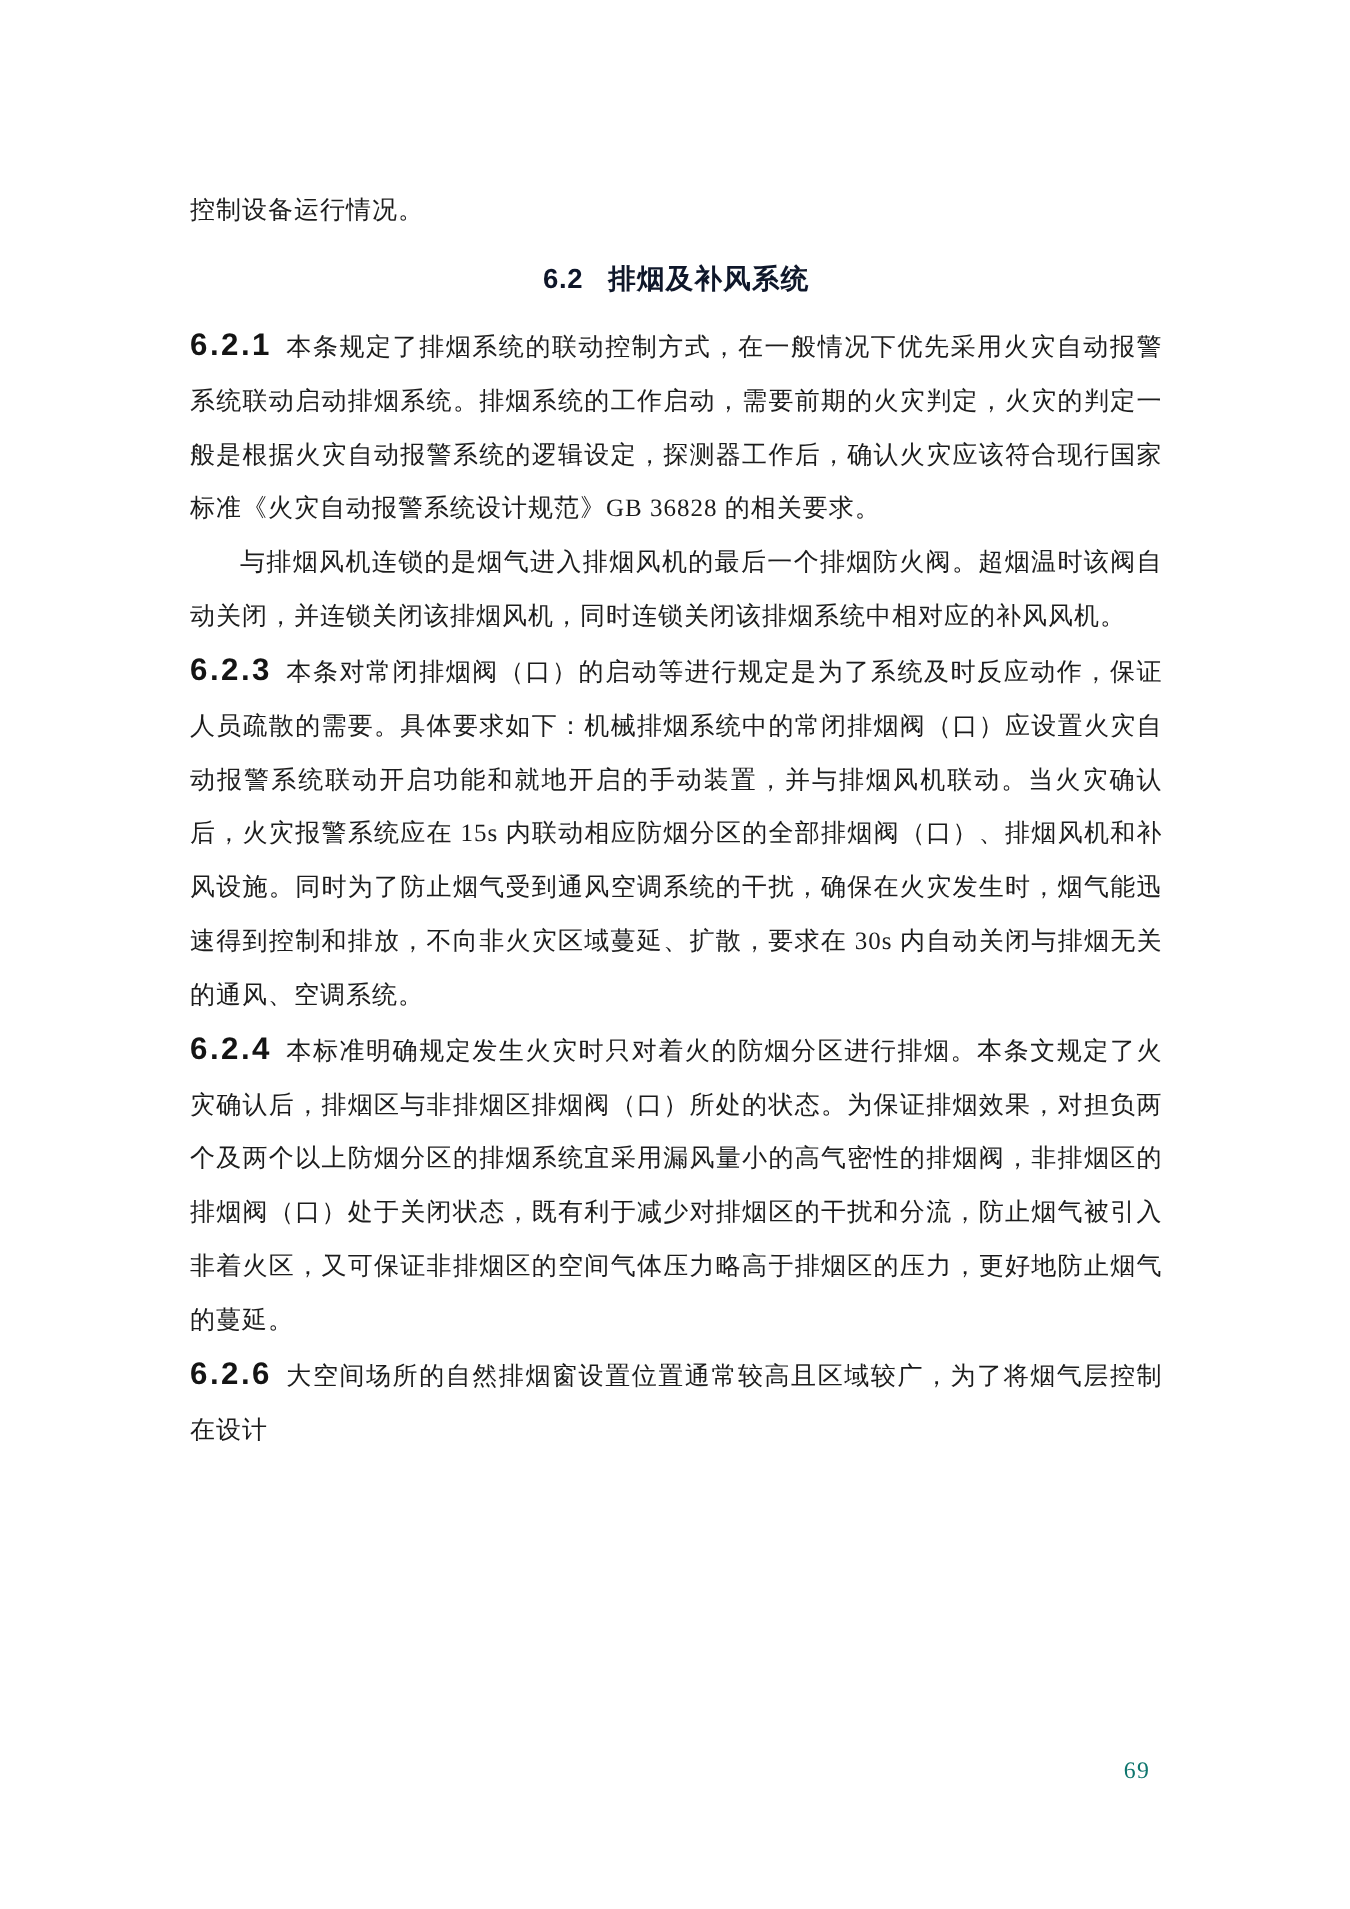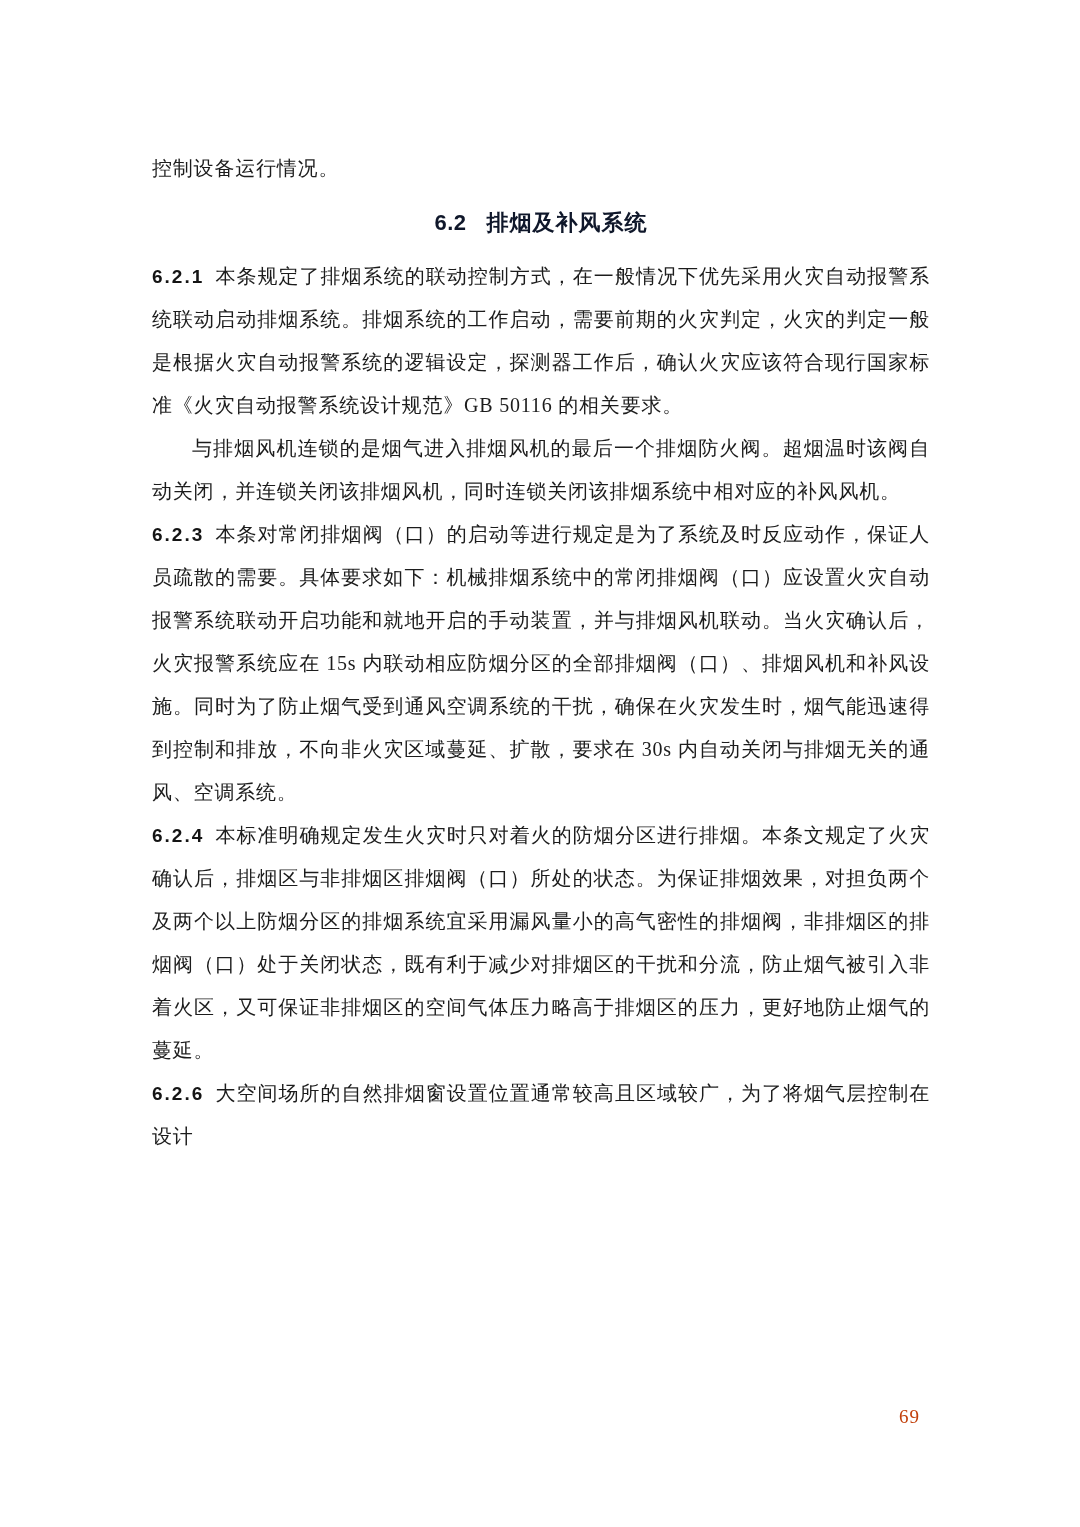--- a/index.html
+++ b/index.html
@@ -40,48 +40,48 @@
     letter-spacing: 1px;
     color: #0f172a;
   }
   h2.section-heading .h-num {
     margin-right: 20px;
     letter-spacing: 0.5px;
   }
   .clause-num {
     font-family: "Liberation Sans", "DejaVu Sans", sans-serif;
     font-weight: bold;
-    font-size: 19px;
+    font-size: 25px;
     letter-spacing: 2px;
     margin-right: 11px;
     color: #141414;
     white-space: nowrap;
   }
   .page-number {
     position: absolute;
     top: 1392px;
     right: 160px;
     font-size: 19px;
     letter-spacing: 1px;
-    color: #c2410c;
+    color: #0f766e;
   }
 </style>
 </head>
 <body>
 
 <div class="page">
 
   <p class="body-text">控制设备运行情况。</p>
 
   <h2 class="section-heading">
     <span class="h-num">6.2</span><span>排烟及补风系统</span>
   </h2>
 
   <p class="body-text">
-    <span class="clause-num">6.2.1</span><span>本条规定了排烟系统的联动控制方式，在一般情况下优先采用火灾自动报警系统联动启动排烟系统。排烟系统的工作启动，需要前期的火灾判定，火灾的判定一般是根据火灾自动报警系统的逻辑设定，探测器工作后，确认火灾应该符合现行国家标准《火灾自动报警系统设计规范》GB 50116 的相关要求。</span>
+    <span class="clause-num">6.2.1</span><span>本条规定了排烟系统的联动控制方式，在一般情况下优先采用火灾自动报警系统联动启动排烟系统。排烟系统的工作启动，需要前期的火灾判定，火灾的判定一般是根据火灾自动报警系统的逻辑设定，探测器工作后，确认火灾应该符合现行国家标准《火灾自动报警系统设计规范》GB 36828 的相关要求。</span>
   </p>
 
 
   <p class="body-text plain-indent">
     <span>与排烟风机连锁的是烟气进入排烟风机的最后一个排烟防火阀。超烟温时该阀自动关闭，并连锁关闭该排烟风机，同时连锁关闭该排烟系统中相对应的补风风机。</span>
   </p>
 
   <p class="body-text">
     <span class="clause-num">6.2.3</span><span>本条对常闭排烟阀（口）的启动等进行规定是为了系统及时反应动作，保证人员疏散的需要。具体要求如下：机械排烟系统中的常闭排烟阀（口）应设置火灾自动报警系统联动开启功能和就地开启的手动装置，并与排烟风机联动。当火灾确认后，火灾报警系统应在 15s 内联动相应防烟分区的全部排烟阀（口）、排烟风机和补风设施。同时为了防止烟气受到通风空调系统的干扰，确保在火灾发生时，烟气能迅速得到控制和排放，不向非火灾区域蔓延、扩散，要求在 30s 内自动关闭与排烟无关的通风、空调系统。</span>
   </p>

